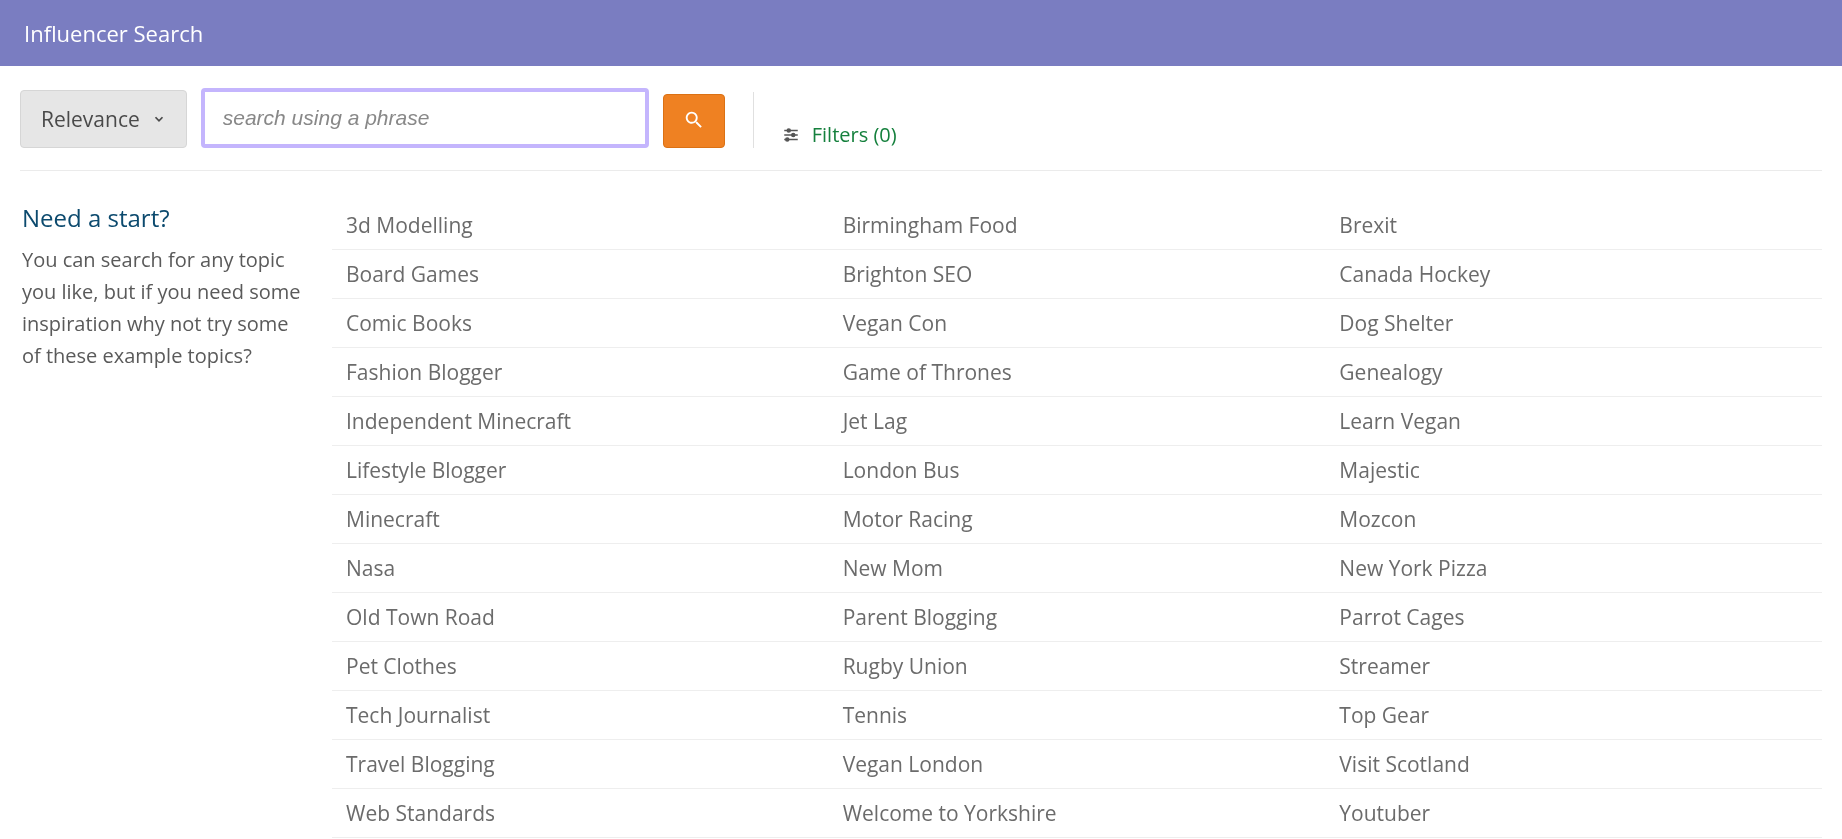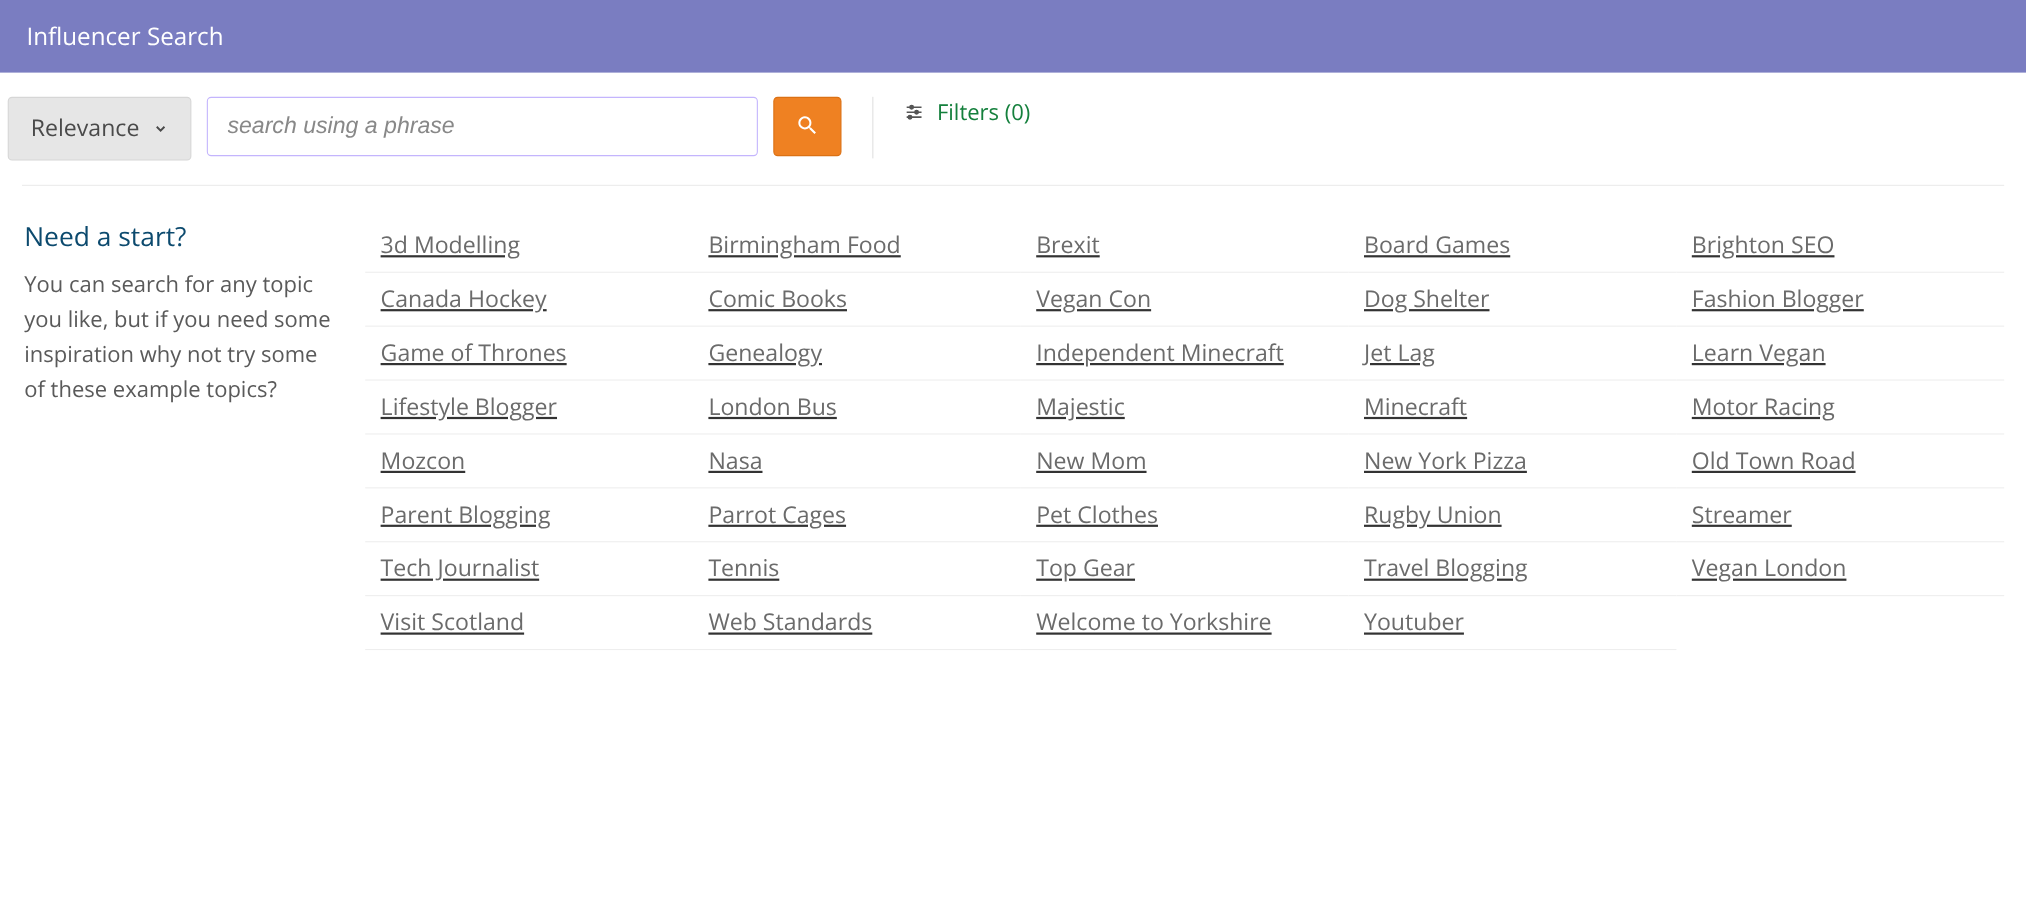--- a/index.html
+++ b/index.html
@@ -14,49 +14,49 @@
     }
     .header-bar {
       background: #7a7dc1;
       color: #ffffff;
       padding: 18px 24px;
       font-size: 22px;
       font-weight: 400;
     }
     .controls-row {
       display: flex;
-      align-items: flex-start;
-      padding: 22px 7px;
+      align-items: flex-end;
+      padding: 22px 20px;
       gap: 14px;
     }
     .relevance-dropdown {
       background: #e6e6e6;
       border: 1px solid #d6d6d6;
       border-radius: 4px;
       padding: 14px 20px;
       font-size: 21px;
       color: #4a4a4a;
       display: flex;
       align-items: center;
       gap: 12px;
       cursor: pointer;
     }
     .chevron-down svg {
       width: 14px;
       height: 14px;
       display: block;
     }
     .search-input {
-      border: 1px solid #c4b5fd;
+      border: 4px solid #c4b5fd;
       border-radius: 4px;
       padding: 14px 18px;
       font-size: 21px;
       font-style: italic;
       color: #6b6b6b;
-      width: 501px;
+      width: 448px;
       outline: none;
     }
     .search-input::placeholder {
       color: #888;
       font-style: italic;
     }
     .search-button {
       background: #ef8122;
       border: 1px solid #db7114;
       border-radius: 4px;
@@ -115,23 +115,22 @@
       margin-bottom: 10px;
     }
     .sidebar p {
       font-size: 20px;
       color: #5a5a5a;
       line-height: 1.6;
     }
     .topics-grid {
       flex: 1;
       display: grid;
-      grid-template-columns: repeat(5, 1fr);
+      grid-template-columns: repeat(3, 1fr);
       grid-auto-rows: min-content;
-      text-decoration: underline;
     }
     .topic-cell {
       border-bottom: 1px solid #eee;
       padding: 10px 14px;
       font-size: 21px;
       color: #6b6b6b;
       cursor: pointer;
       white-space: nowrap;
       overflow: hidden;
       text-overflow: ellipsis;

